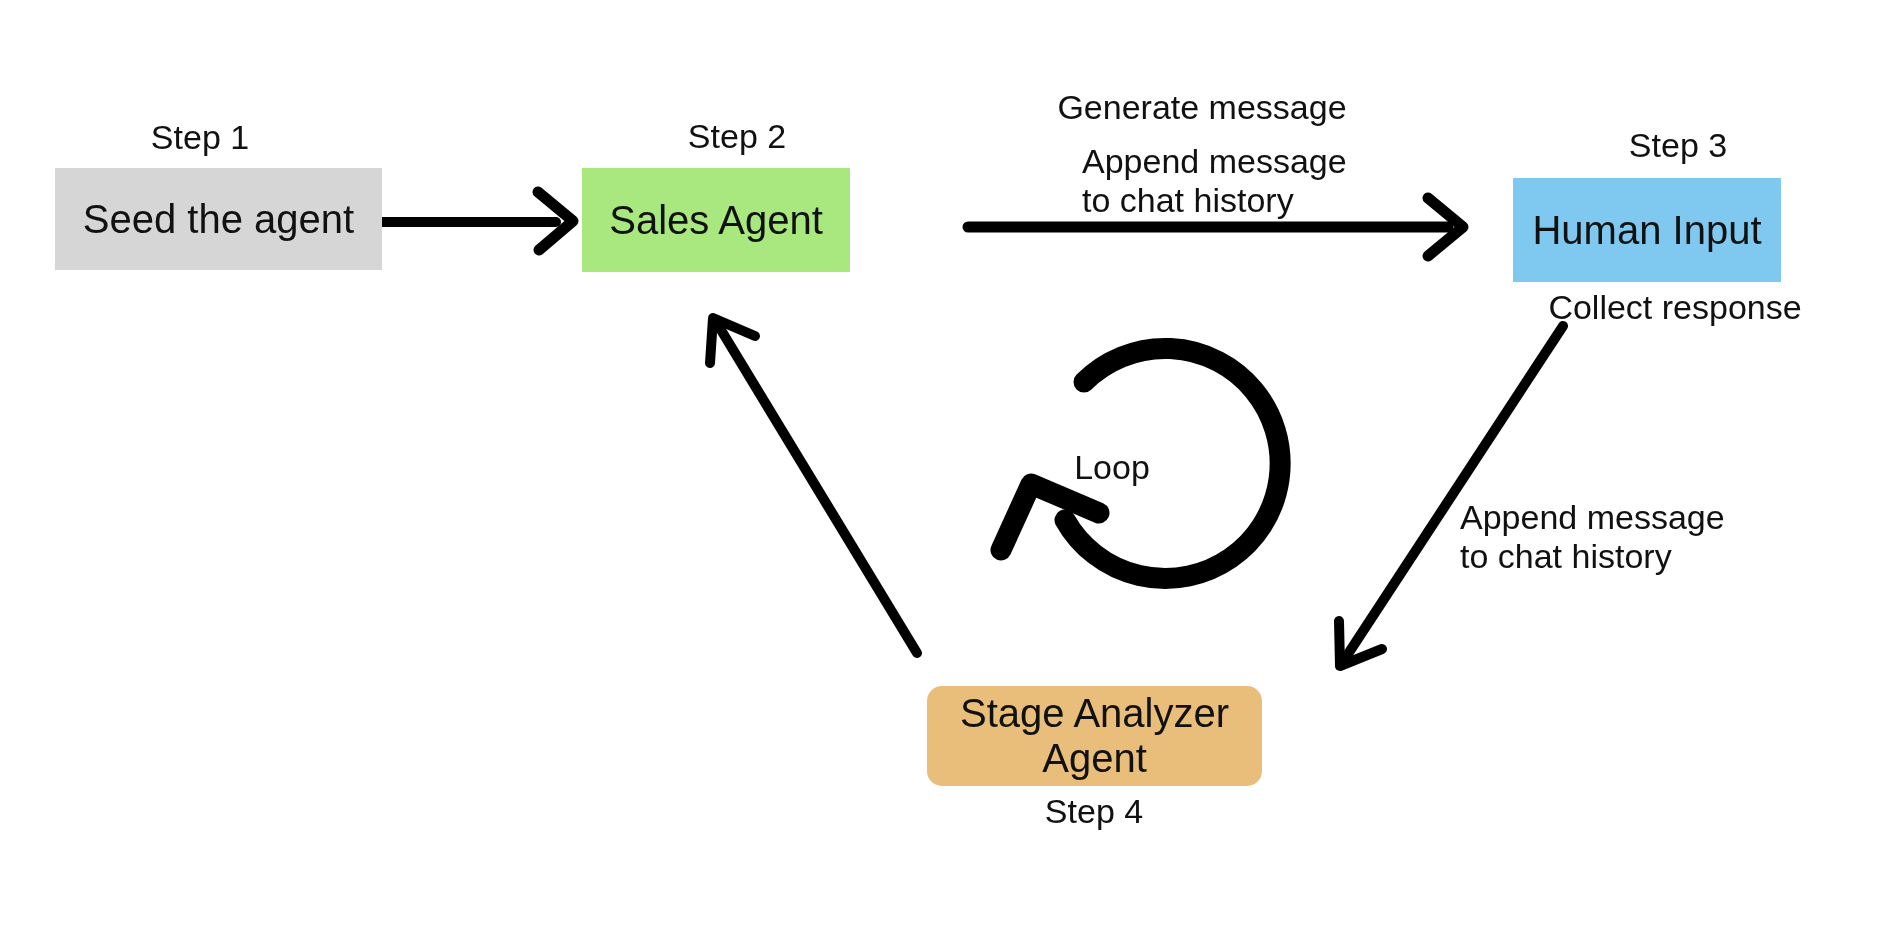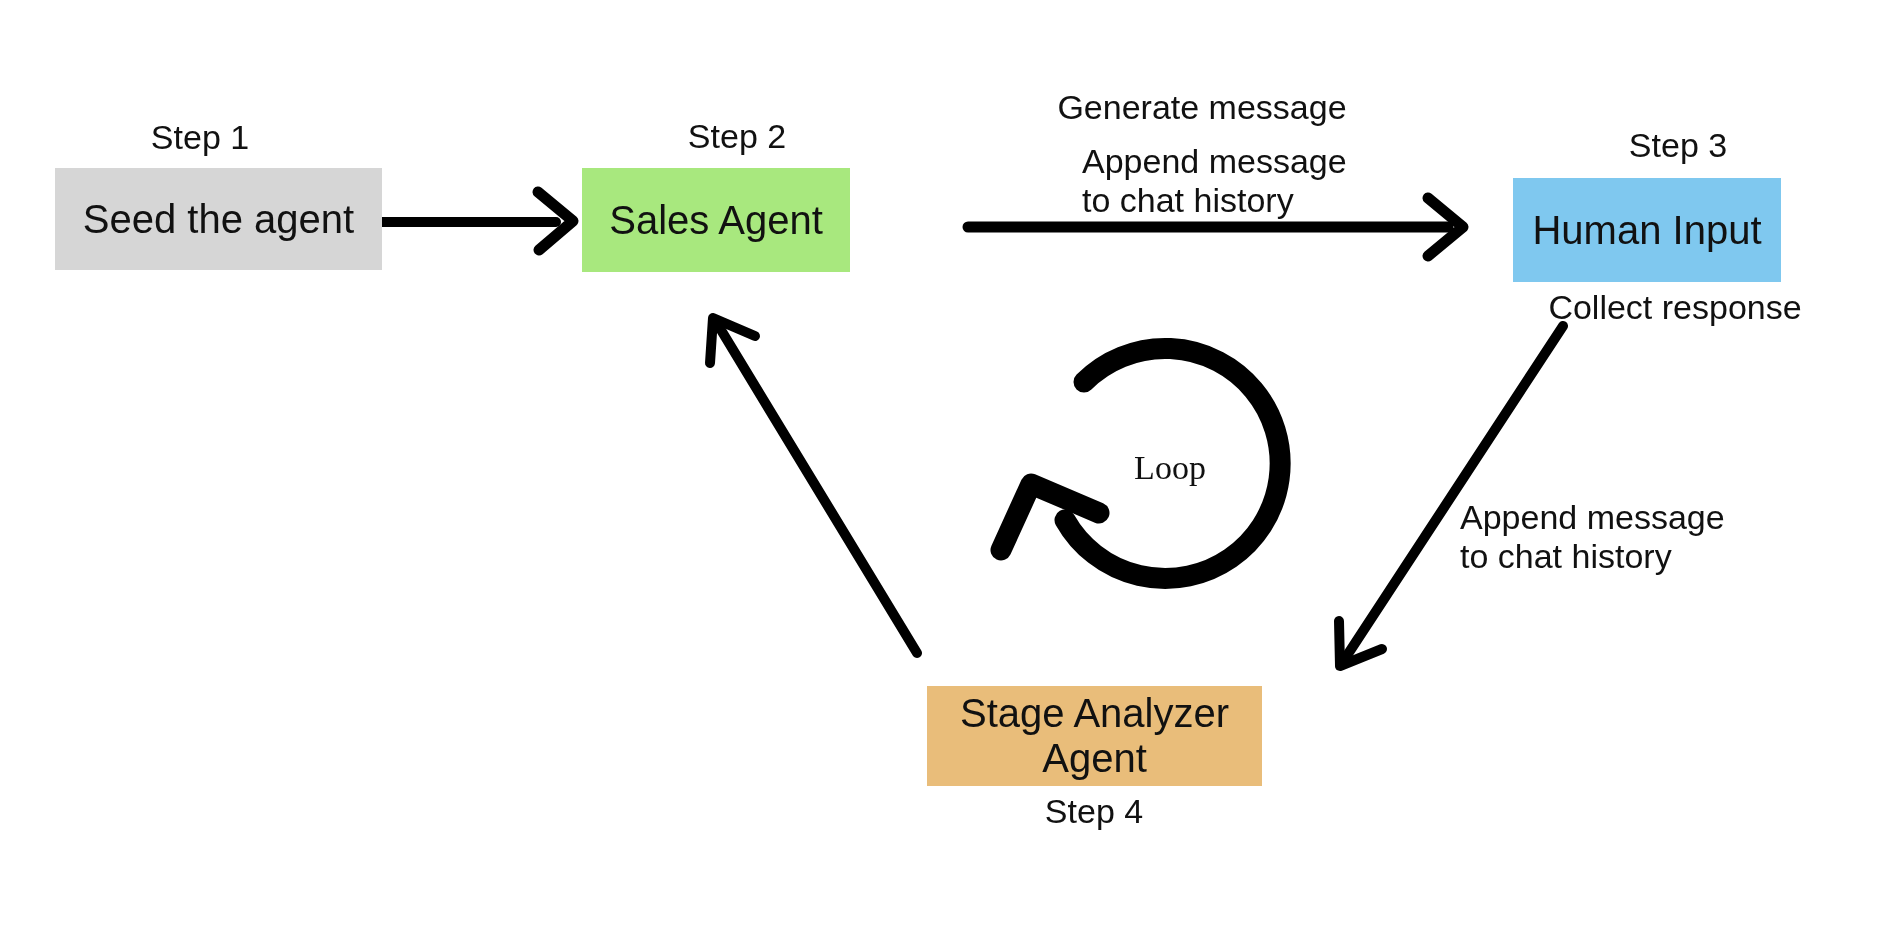--- a/index.html
+++ b/index.html
@@ -47,26 +47,26 @@
 
   <div class="node" style="left: 55px; top: 168px; width: 327px; height: 102px; background-color: rgb(214, 214, 214);">
     <span>Seed the agent</span>
   </div>
   <div class="node" style="left: 582px; top: 168px; width: 268px; height: 104px; background-color: rgb(168, 232, 126);">
     <span>Sales Agent</span>
   </div>
   <div class="node" style="left: 1513px; top: 178px; width: 268px; height: 104px; background-color: rgb(127, 200, 239);">
     <span>Human Input</span>
   </div>
-  <div class="node" style="left: 927px; top: 686px; width: 335px; height: 100px; background-color: rgb(233, 189, 122);">
+  <div class="node" style="left: 927px; top: 686px; width: 335px; height: 100px; background-color: rgb(233, 189, 122); border-radius: 15px;">
     <span>Stage Analyzer Agent</span>
   </div>
 
   <div class="txt ctr" style="left:1202px;top:88px;">Generate message</div>
   <div class="txt" style="left:1082px;top:142px;">Append message
 to chat history</div>
   <div class="txt ctr" style="left:1675px;top:288px;text-align:center;">Collect response</div>
   <div class="txt" style="left:1460px;top:498px;">Append message
 to chat history</div>
 
-  <div class="txt ctr" style="left:1170px;top:448px;font-family:Liberation Serif, serif;">Loop</div>
+  <div class="txt ctr" style="left:1112px;top:448px;">Loop</div>
 
 </div>
 
 </body></html>

